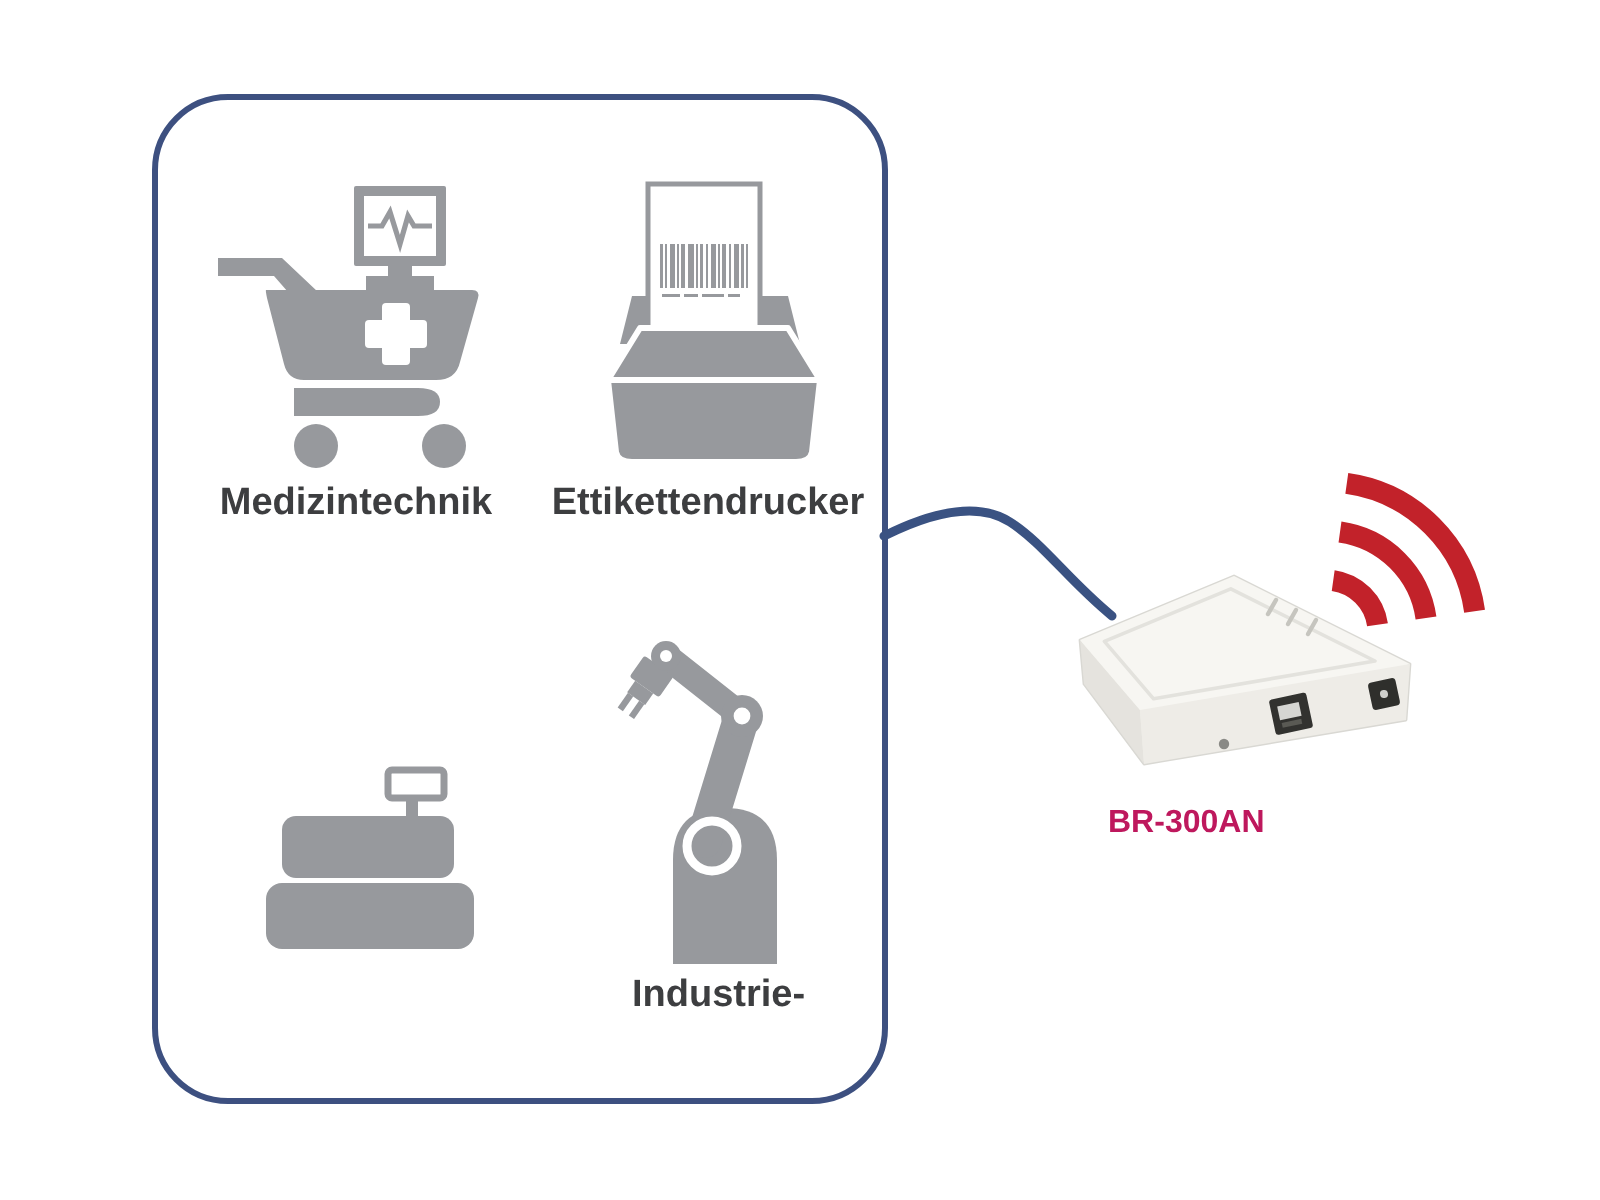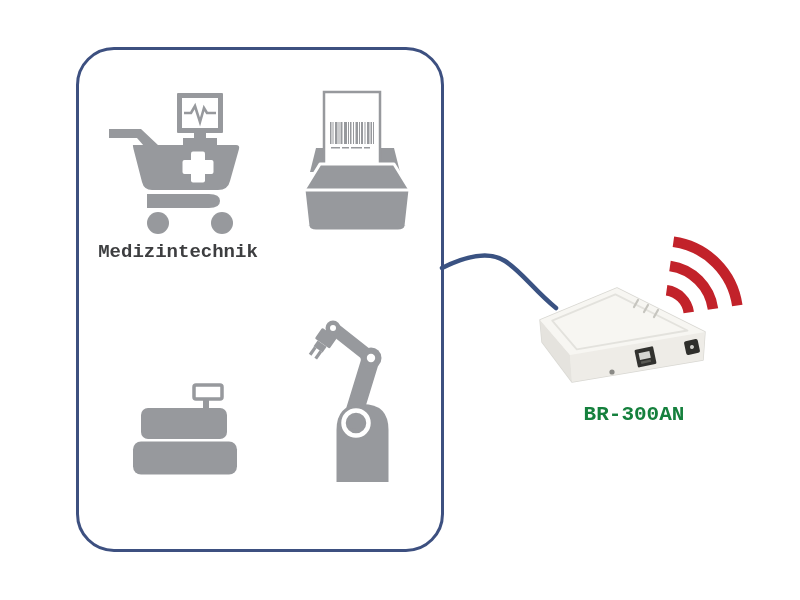--- a/index.html
+++ b/index.html
@@ -1,26 +1,26 @@
 <!DOCTYPE html>
 <html style="--icon-gray: #97999d; --box-border: #3d5080; --cable: #3a5282; --wifi-red: #c2222a; --label-text: #3d3e40;"><head>
 <meta charset="utf-8">
 <style>
   *{margin:0;padding:0;box-sizing:border-box}
   html,body{background:#fff}
   .canvas{position:relative;width:800px;height:600px;background:#fff;overflow:hidden;
-          font-family:Liberation Mono, monospace}
+          font-family:Liberation Sans, sans-serif}
   .devices-box{position:absolute;left:76px;top:47px;width:368px;height:505px;
                border:3px solid var(--box-border,#3d5080);border-radius:38px;background:#fff}
   svg.icon, svg.overlay{position:absolute;display:block}
   .lbl{position:absolute;font-size:19px;font-weight:700;color:var(--label-text,#3d3e40);
        text-align:center;white-space:nowrap;line-height:24px}
   .lbl.left{text-align:left}
-  .model-lbl{position:absolute;font-size:21px;font-weight:700;color:#15803d;
-             text-align:center;white-space:nowrap}
+  .model-lbl{position:absolute;font-size:16px;font-weight:700;color:#be185d;
+             text-align:left;white-space:nowrap}
   .g{fill:var(--icon-gray,#97999d)}
   .gs{stroke:var(--icon-gray,#97999d)}
   .wifi{stroke:var(--wifi-red,#c2222a);fill:none;stroke-width:10.5}
 </style>
 </head>
 <body>
 
 <div class="canvas">
 
   <div class="devices-box"></div>
@@ -62,20 +62,21 @@
       <rect x="78.5" y="38" width="1.5" height="22"></rect>
         <rect x="81" y="38" width="1" height="22"></rect>
       <rect x="39" y="63" width="9" height="1.5"></rect>
         <rect x="50" y="63" width="7" height="1.5"></rect>
       <rect x="59" y="63" width="11" height="1.5"></rect>
         <rect x="72" y="63" width="6" height="1.5"></rect>
     </g>
     <path class="g" d="M12,106 L28,80 L102,80 L118,106 L114,142 Q113,147 106,147 L24,147 Q17,147 16,142 Z" stroke="#ffffff" stroke-width="3" stroke-linejoin="round"></path>
     <path d="M12,106 L118,106" stroke="#ffffff" stroke-width="3" fill="none"></path>
   </svg>
+  <div class="lbl" style="left:264px;top:240px;width:180px">Ettikettendrucker</div>
 
   <svg class="icon" style="left:118px;top:372px;width:134px;height:110px" viewBox="0 0 134 110">
     <rect x="76" y="13" width="28" height="14" rx="2" fill="#ffffff" class="gs" stroke-width="3.5"></rect>
     <rect class="g" x="85" y="27" width="6" height="11"></rect>
     <rect class="g" x="23" y="36" width="86" height="31" rx="7"></rect>
     <rect class="g" x="15" y="69.5" width="104" height="33" rx="8"></rect>
   </svg>
 
   <svg class="icon" style="left:303px;top:308px;width:105px;height:174px" viewBox="0 0 105 174">
     <path class="g" d="M33.5,174 L33.5,122 Q33.5,96 59.5,96 Q85.5,96 85.5,122 L85.5,174 Z"></path>
@@ -87,20 +88,21 @@
       <rect class="g" x="-5" y="26" width="3.2" height="9"></rect>
       <rect class="g" x="1.8" y="26" width="3.2" height="9"></rect>
     </g>
     <circle cx="53" cy="115" r="12.5" fill="none" stroke="#ffffff" stroke-width="4.5"></circle>
     <circle class="g" cx="68" cy="50" r="10.5"></circle>
     <circle cx="68" cy="50" r="4.2" fill="#ffffff"></circle>
     <circle class="g" cx="30" cy="20" r="7.5"></circle>
     <circle cx="30" cy="20" r="3" fill="#ffffff"></circle>
   </svg>
   <div class="lbl left" style="left:316px;top:486px;width:140px">
+    <div>Industrie-</div>
   </div>
 
   <svg class="overlay" style="left:0;top:0;width:800px;height:600px;pointer-events:none" viewBox="0 0 800 600">
     <path d="M442,268 C464,257 488,250 505,261 C522,272 534,290 556,308" fill="none" stroke="var(--cable,#3a5282)" stroke-width="4.5" stroke-linecap="round"></path>
   </svg>
 
   <svg class="icon" style="left:528px;top:282px;width:190px;height:104px" viewBox="0 0 190 104">
     <path d="M12,38 L89,6 L177,50 L175,78 L44,100 L14,60 Z" fill="#efeee9" stroke="#d9d8d3" stroke-width="1.4" stroke-linejoin="round"></path>
     <path d="M12,38 L42,73 L44,100 L14,60 Z" fill="#e5e3de"></path>
     <path d="M42,73 L177,50 L175,78 L44,100 Z" fill="#eeece7"></path>

